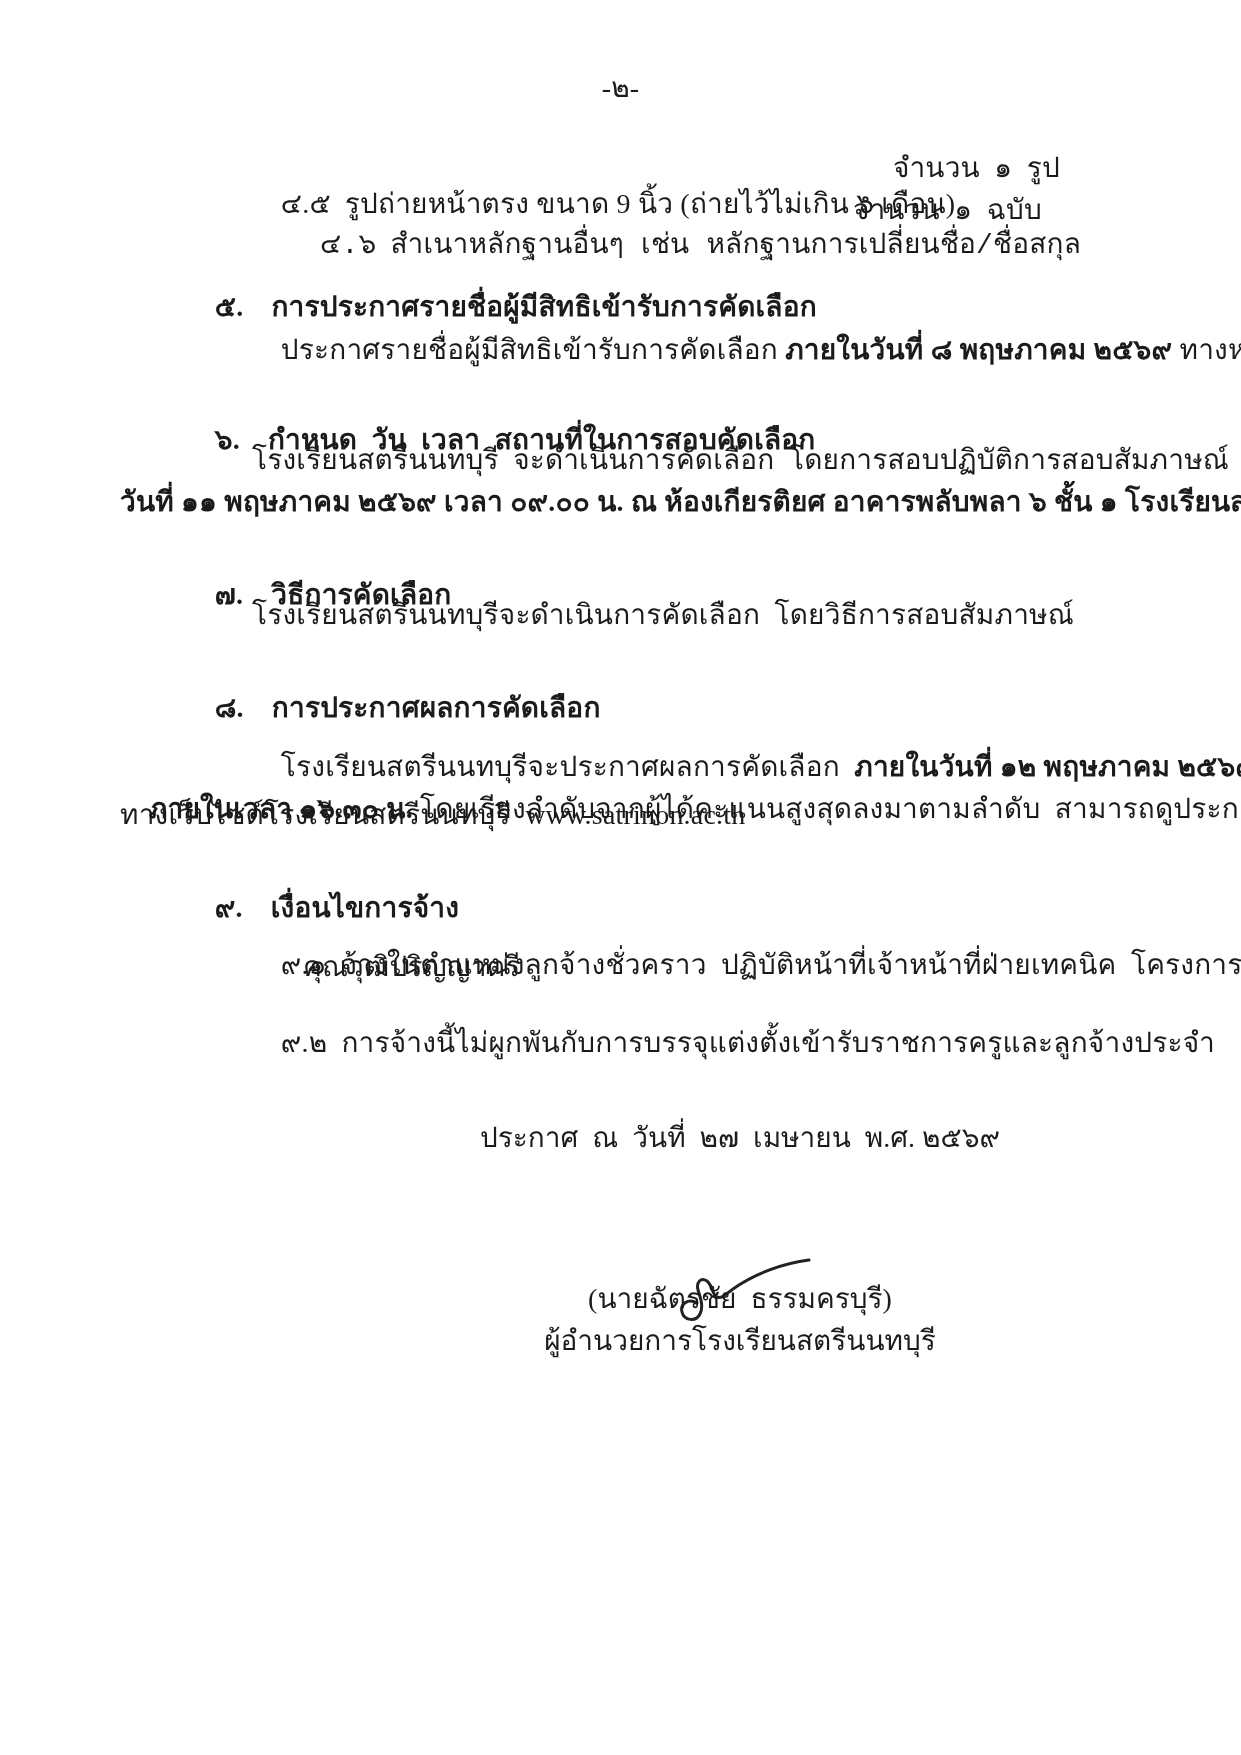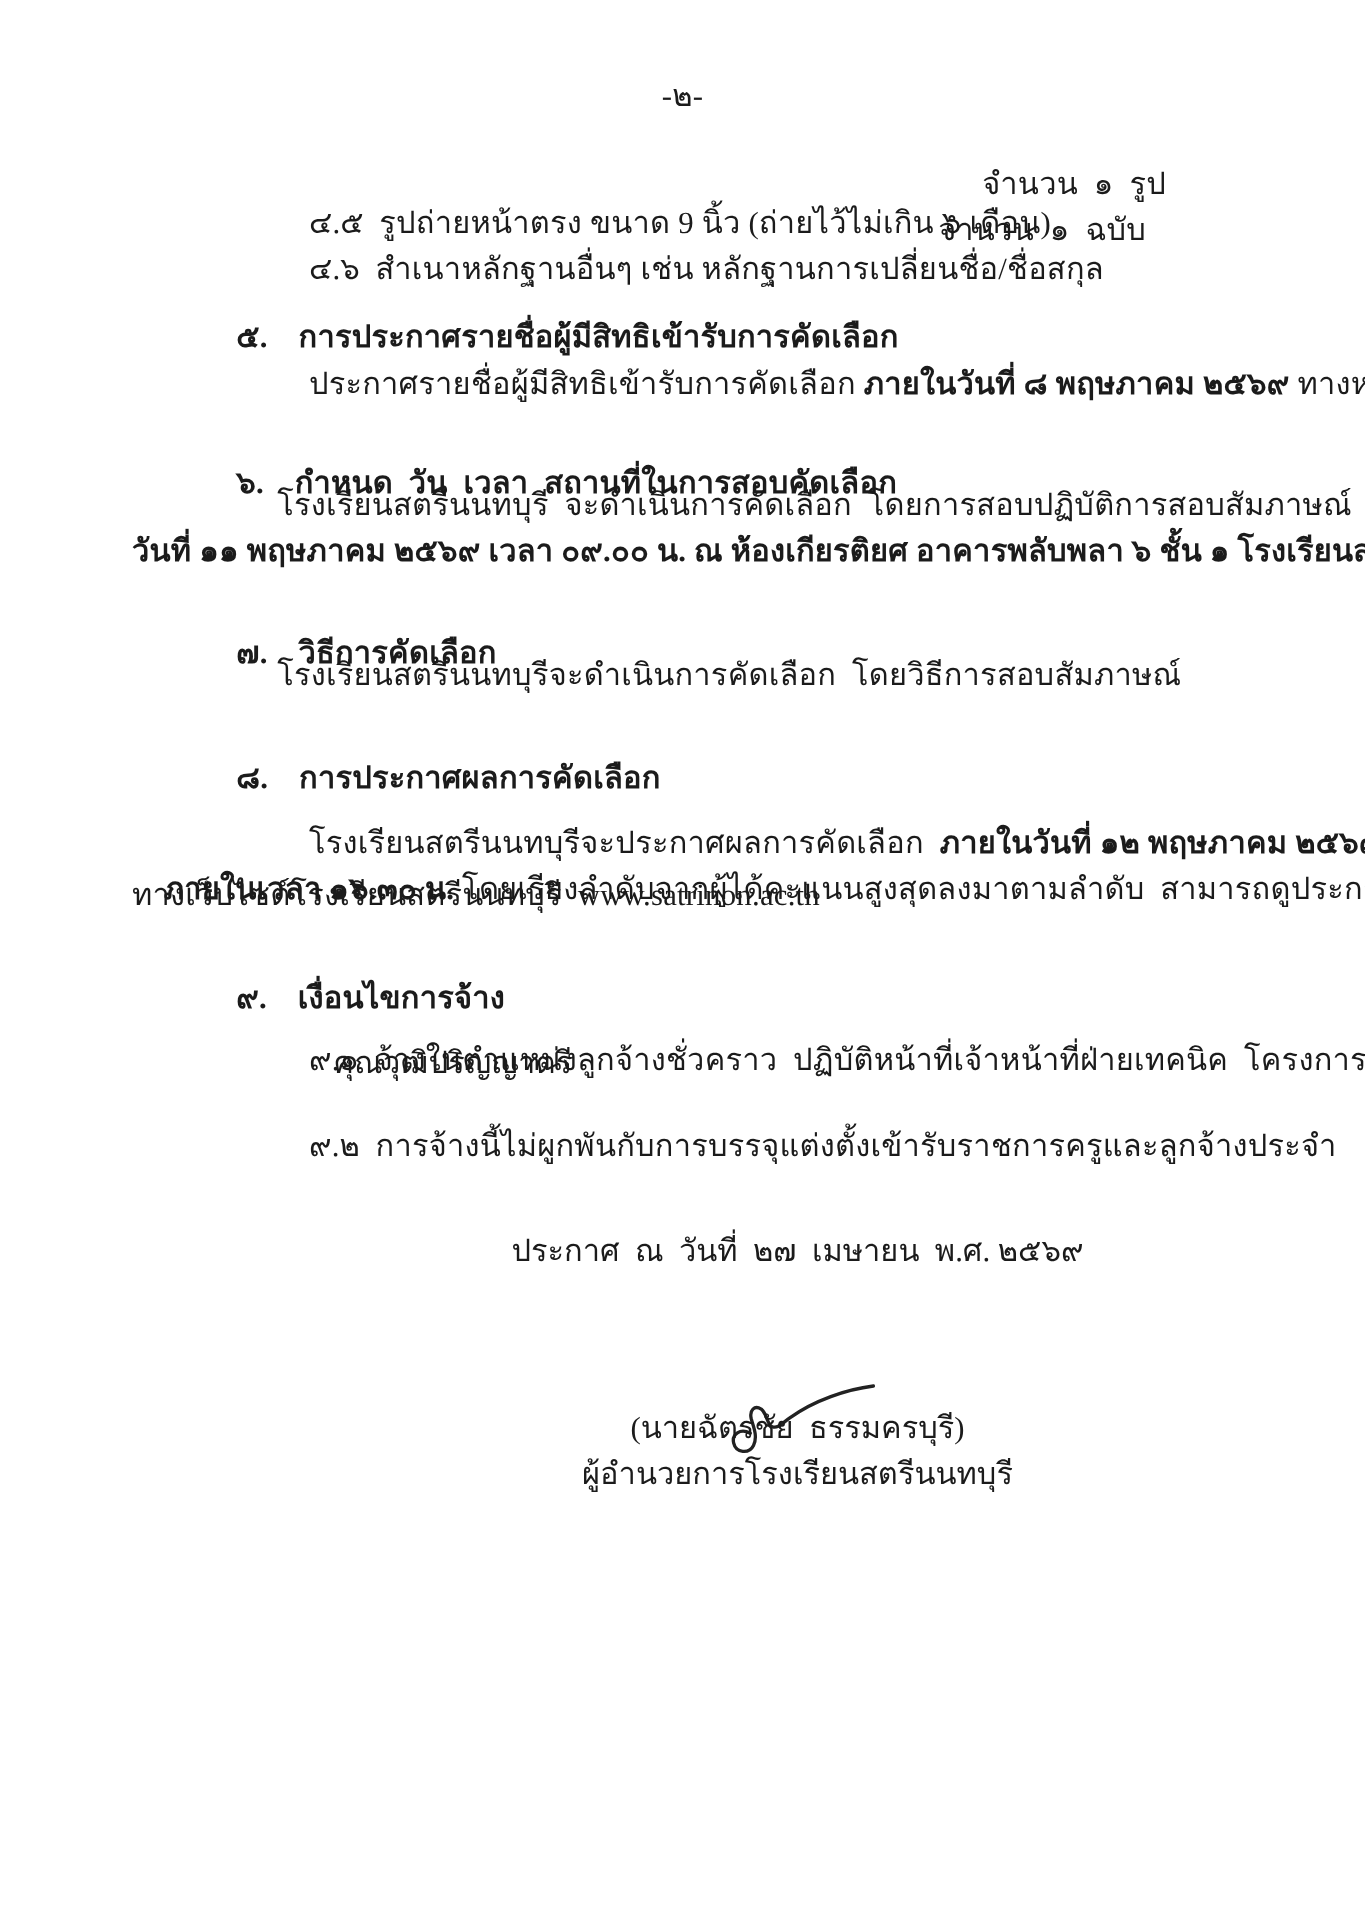--- a/index.html
+++ b/index.html
@@ -14,42 +14,42 @@
   .line{
     position:absolute;
     white-space:pre;
     font-size:28px;
     line-height:36px;
     letter-spacing:0.2px;
   }
   .b{font-weight:700;}
   .center-block{
     position:absolute;
-    left:445px;width:560px;
+    left:460px;width:560px;
     text-align:center;
     white-space:pre;
     font-size:28px;line-height:36px;
   }
   .heading .title{margin-left:28px;}
   .item .txt{margin-left:14px;}
   .sig-svg{display:block;margin:0 auto;}
 </style>
 </head>
 <body>
 
 <div class="page">
 
   <div class="line" style="top:70px;left:0;width:1241px;text-align:center;white-space:normal;">-๒-</div>
 
   <div class="line item" style="top:150px;left:252px;">
     <span>๔.๕</span><span class="txt">รูปถ่ายหน้าตรง ขนาด 9 นิ้ว (ถ่ายไว้ไม่เกิน ๖ เดือน)</span>
   </div>
   <div class="line" style="top:150px;left:853px;margin-left:40px;">จำนวน  ๑  รูป</div>
 
-  <div class="line item" style="top:192px;left:252px;">
+  <div class="line item" style="top:192px;left:252px;font-family:Liberation Mono, monospace;">
     <span>๔.๖</span><span class="txt">สำเนาหลักฐานอื่นๆ เช่น หลักฐานการเปลี่ยนชื่อ/ชื่อสกุล</span>
   </div>
   <div class="line" style="top:192px;left:853px;">จำนวน  ๑  ฉบับ</div>
 
   <div class="line heading b" style="top:253px;left:186px;">
     <span>๕.</span><span class="title">การประกาศรายชื่อผู้มีสิทธิเข้ารับการคัดเลือก</span>
   </div>
   <div class="line" style="top:296px;left:252px;">
     <span>ประกาศรายชื่อผู้มีสิทธิเข้ารับการคัดเลือก </span><span class="b">ภายในวันที่ ๘ พฤษภาคม ๒๕๖๙</span><span> ทางหน้าเว็บไซต์</span>
   </div>

